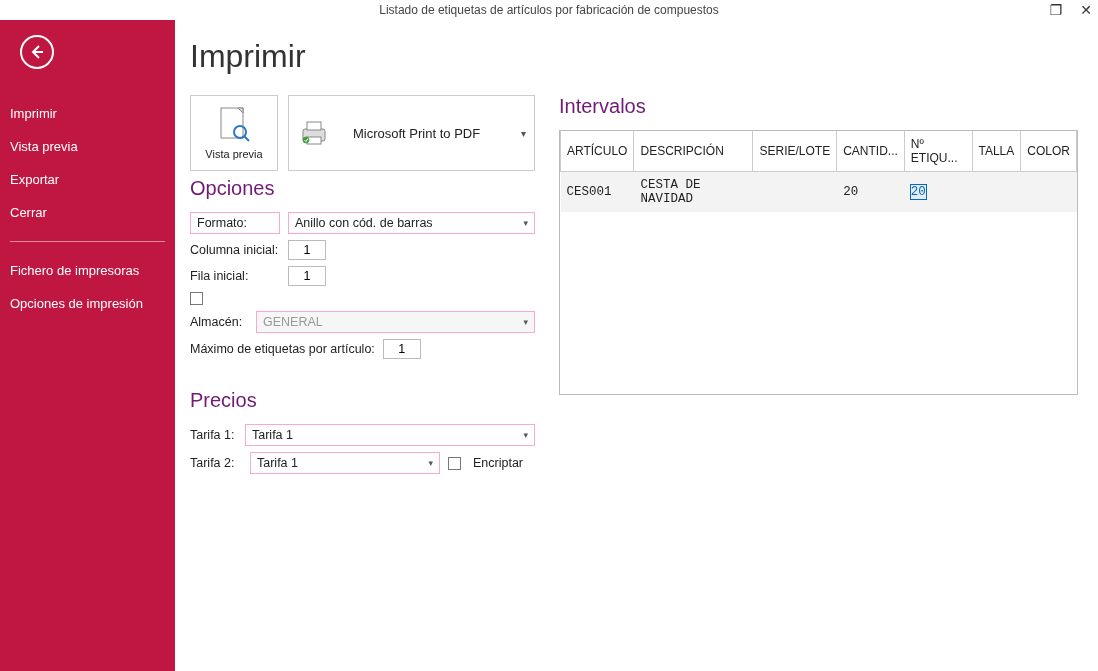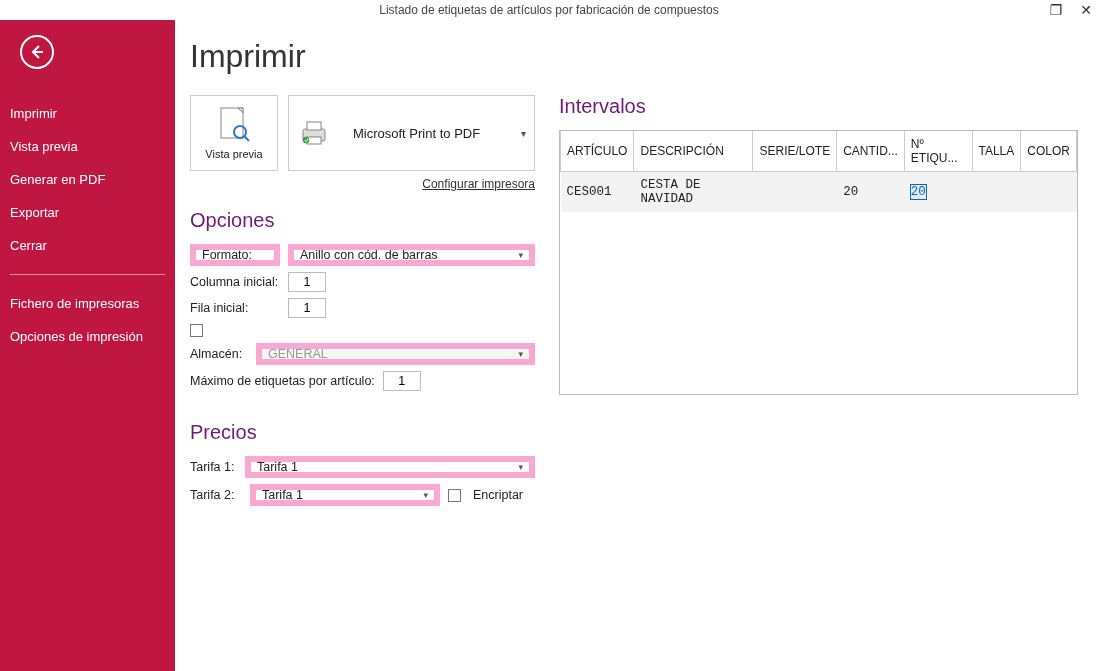--- a/index.html
+++ b/index.html
@@ -33,21 +33,21 @@
   .vista-box { width: 88px; height: 76px; border: 1px solid #ccc; display: flex; flex-direction: column; align-items: center; justify-content: center; gap: 4px; cursor: pointer; }
   .vista-box .vp-label { font-size: 11px; }
   .printer-dropdown { flex: 1; border: 1px solid #ccc; display: flex; align-items: center; padding: 0 10px; gap: 24px; cursor: pointer; height: 76px; position: relative; }
   .printer-dropdown .chev { position: absolute; right: 8px; font-size: 10px; color: #555; }
   .config-link { text-align: right; font-size: 12px; color: #333; text-decoration: underline; cursor: pointer; margin-bottom: 18px; }
 
   
   .form-row { display: flex; align-items: center; margin-bottom: 6px; gap: 8px; }
   .form-row label.fl { width: 90px; font-size: 12.5px; }
   .form-row label.fl-wide { font-size: 12.5px; }
-  .combo { flex: 1; border: 6px solid #f9a8d4; height: 22px; display: flex; align-items: center; padding: 0 6px; font-size: 12.5px; background: #fff; position: relative; cursor: pointer; }
+  .combo { flex: 1; border: 1px solid #f9a8d4; height: 22px; display: flex; align-items: center; padding: 0 6px; font-size: 12.5px; background: #fff; position: relative; cursor: pointer; }
   .combo .chev { position: absolute; right: 6px; font-size: 9px; color: #555; }
   .combo.disabled { background: #f6f6f6; color: #999; }
   .txt { width: 38px; height: 20px; border: 1px solid #bbb; text-align: center; font-size: 12.5px; padding: 0; }
   .chk { width: 13px; height: 13px; border: 1px solid #777; display: inline-block; margin-right: 4px; vertical-align: middle; }
 
   
   .codigo-box { border: 2px solid #1a7dc9; border-radius: 2px; display: inline-flex; align-items: center; gap: 14px; padding: 10px 14px; margin-bottom: 12px; }
   .codigo-box .label { font-size: 13px; }
   .codigo-box input { width: 56px; height: 20px; border: 1px solid #999; text-align: right; padding-right: 4px; font-size: 12.5px; }
 
@@ -79,21 +79,20 @@
 
 <div class="sidebar">
   <div class="back-circle">
     <svg width="16" height="16" viewBox="0 0 16 16">
         <path d="M10 2 L4 8 L10 14" stroke="#fff" stroke-width="2" fill="none"></path>
         <path d="M4 8 H14" stroke="#fff" stroke-width="2"></path>
       </svg>
   </div>
   <div class="nav-item">Imprimir</div>
   <div class="nav-item">Vista previa</div>
-  <div class="nav-item">Generar en PDF</div>
   <div class="nav-item">Exportar</div>
   <div class="nav-item">Cerrar</div>
   <div class="nav-divider"></div>
   <div class="nav-item">Fichero de impresoras</div>
   <div class="nav-item">Opciones de impresión</div>
 </div>
 
 <div class="content">
   <h1 class="page-title">Imprimir</h1>
 
@@ -118,21 +117,20 @@
             <rect x="8" y="18" width="14" height="7" fill="#fff" stroke="#888"></rect>
             <circle cx="7" cy="21" r="2.5" fill="#3a9b3a"></circle>
             <path d="M5 19 L9 23 M9 19 L5 23" stroke="#fff" stroke-width="0"></path>
             <path d="M7 21 m-3 0 a3 3 0 1 0 6 0 a3 3 0 1 0 -6 0" fill="none" stroke="#3a9b3a"></path>
             <path d="M5.5 21 L7 22.5 L9 19.5" stroke="#fff" stroke-width="1" fill="none"></path>
           </svg>
           <span>Microsoft Print to PDF</span>
           <span class="chev">▾</span>
         </div>
       </div>
-      <div class="config-link">Configurar impresora</div>
 
       <h2 class="section-title">Opciones</h2>
 
       <div class="form-row">
         <div class="combo" style="flex:none;width:90px;">
           <span>Formato:</span>
         </div>
         <div class="combo">
           <span>Anillo con cód. de barras</span>
           <span class="chev">▾</span>

